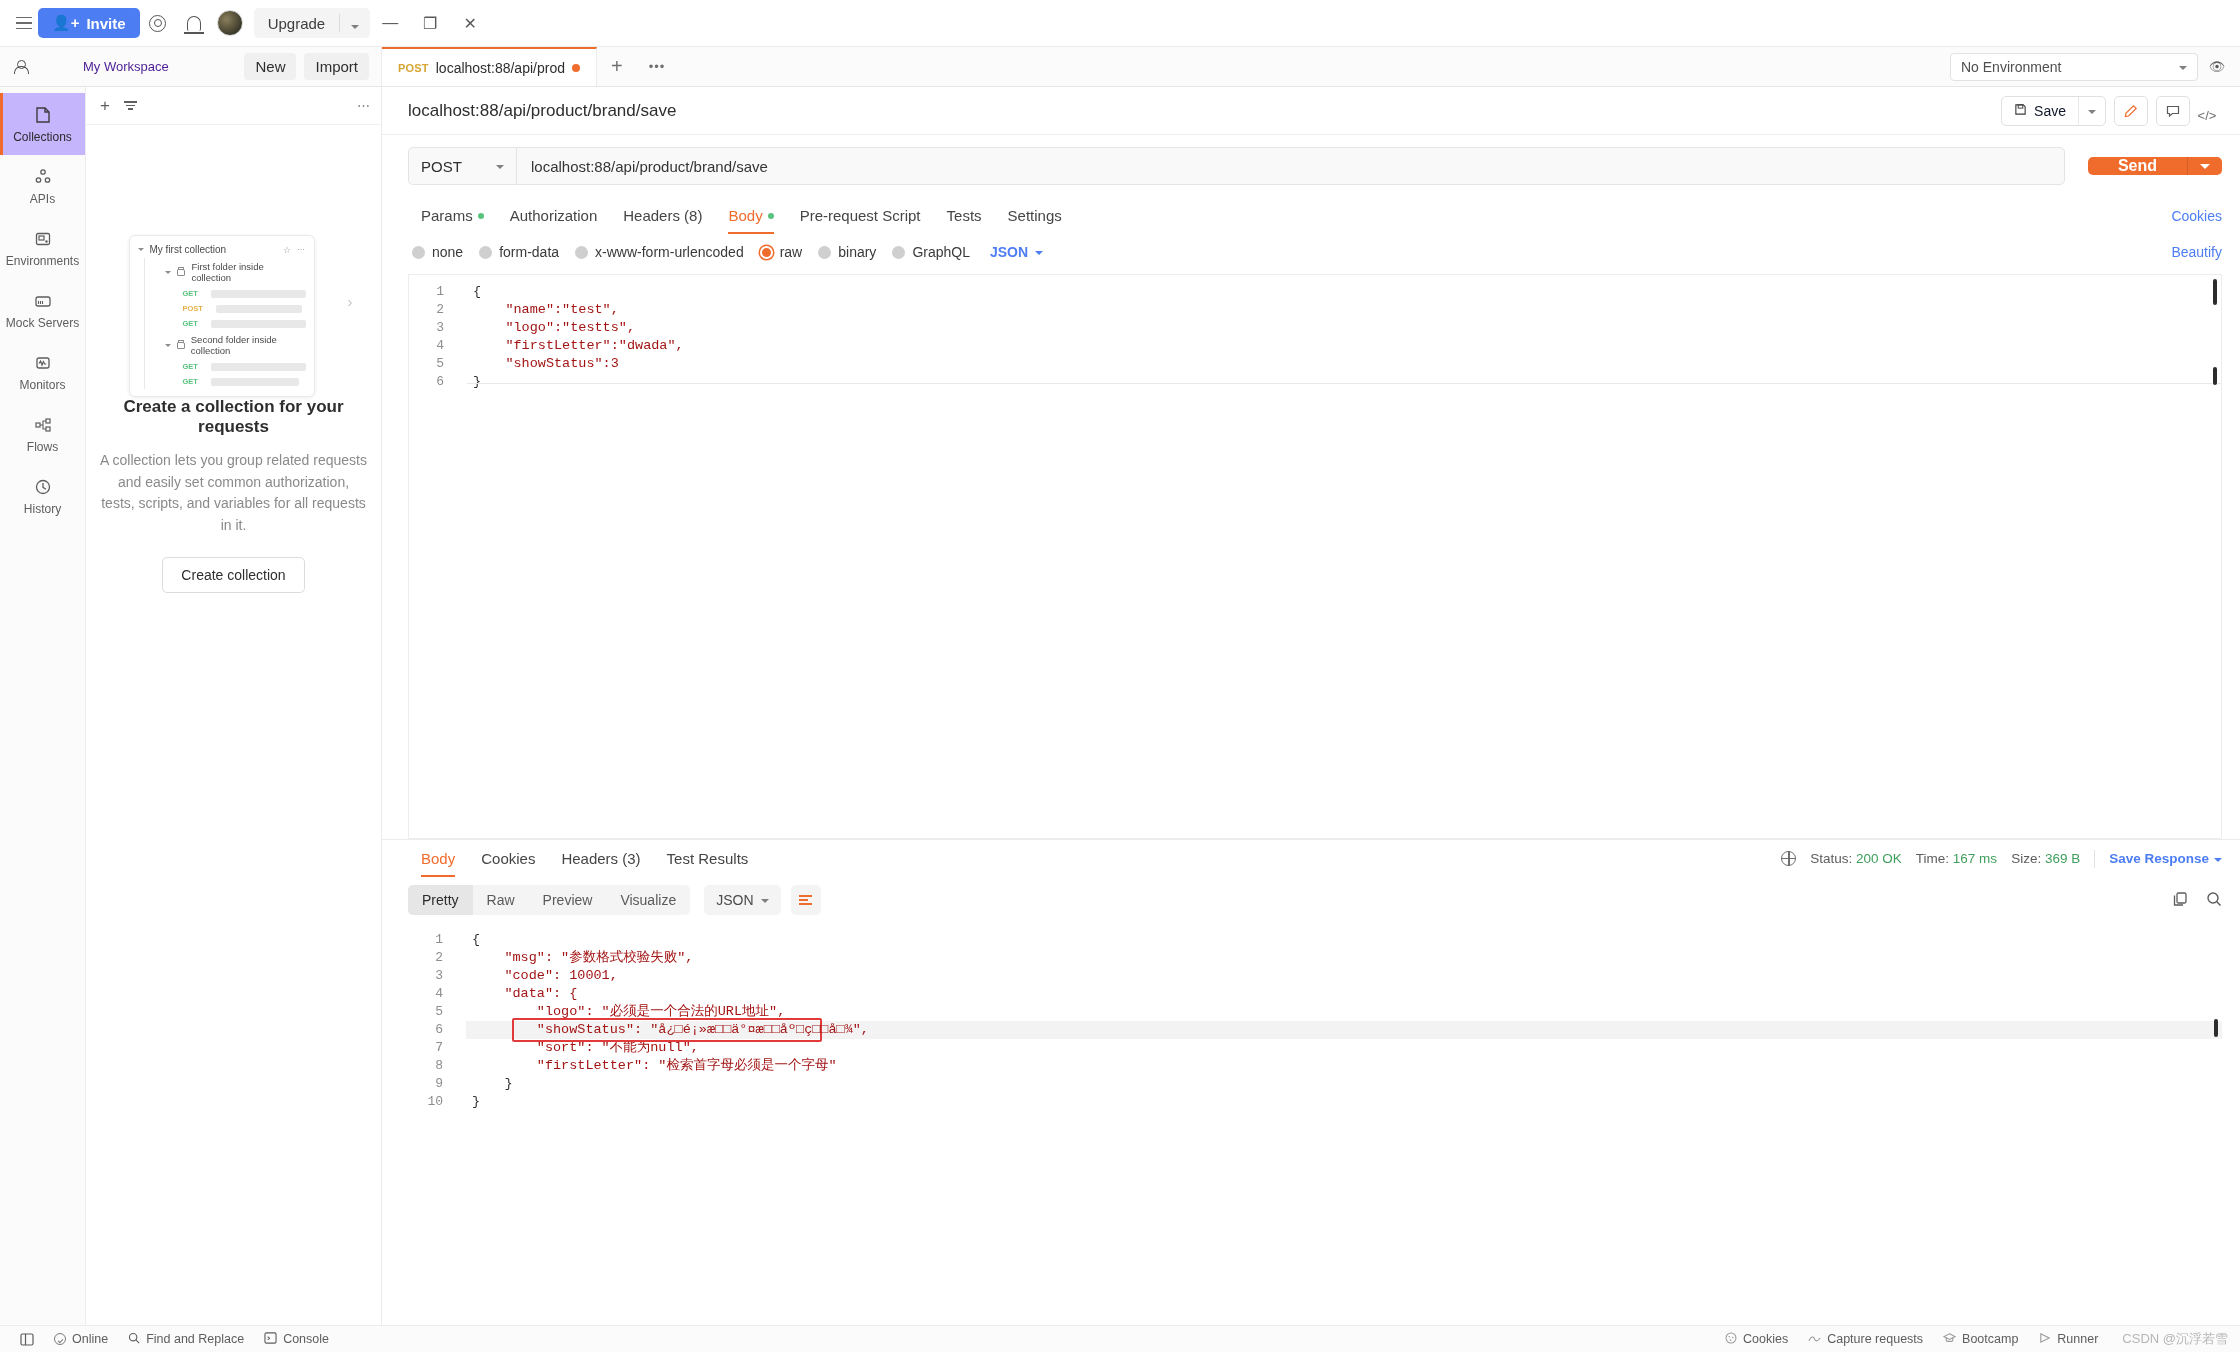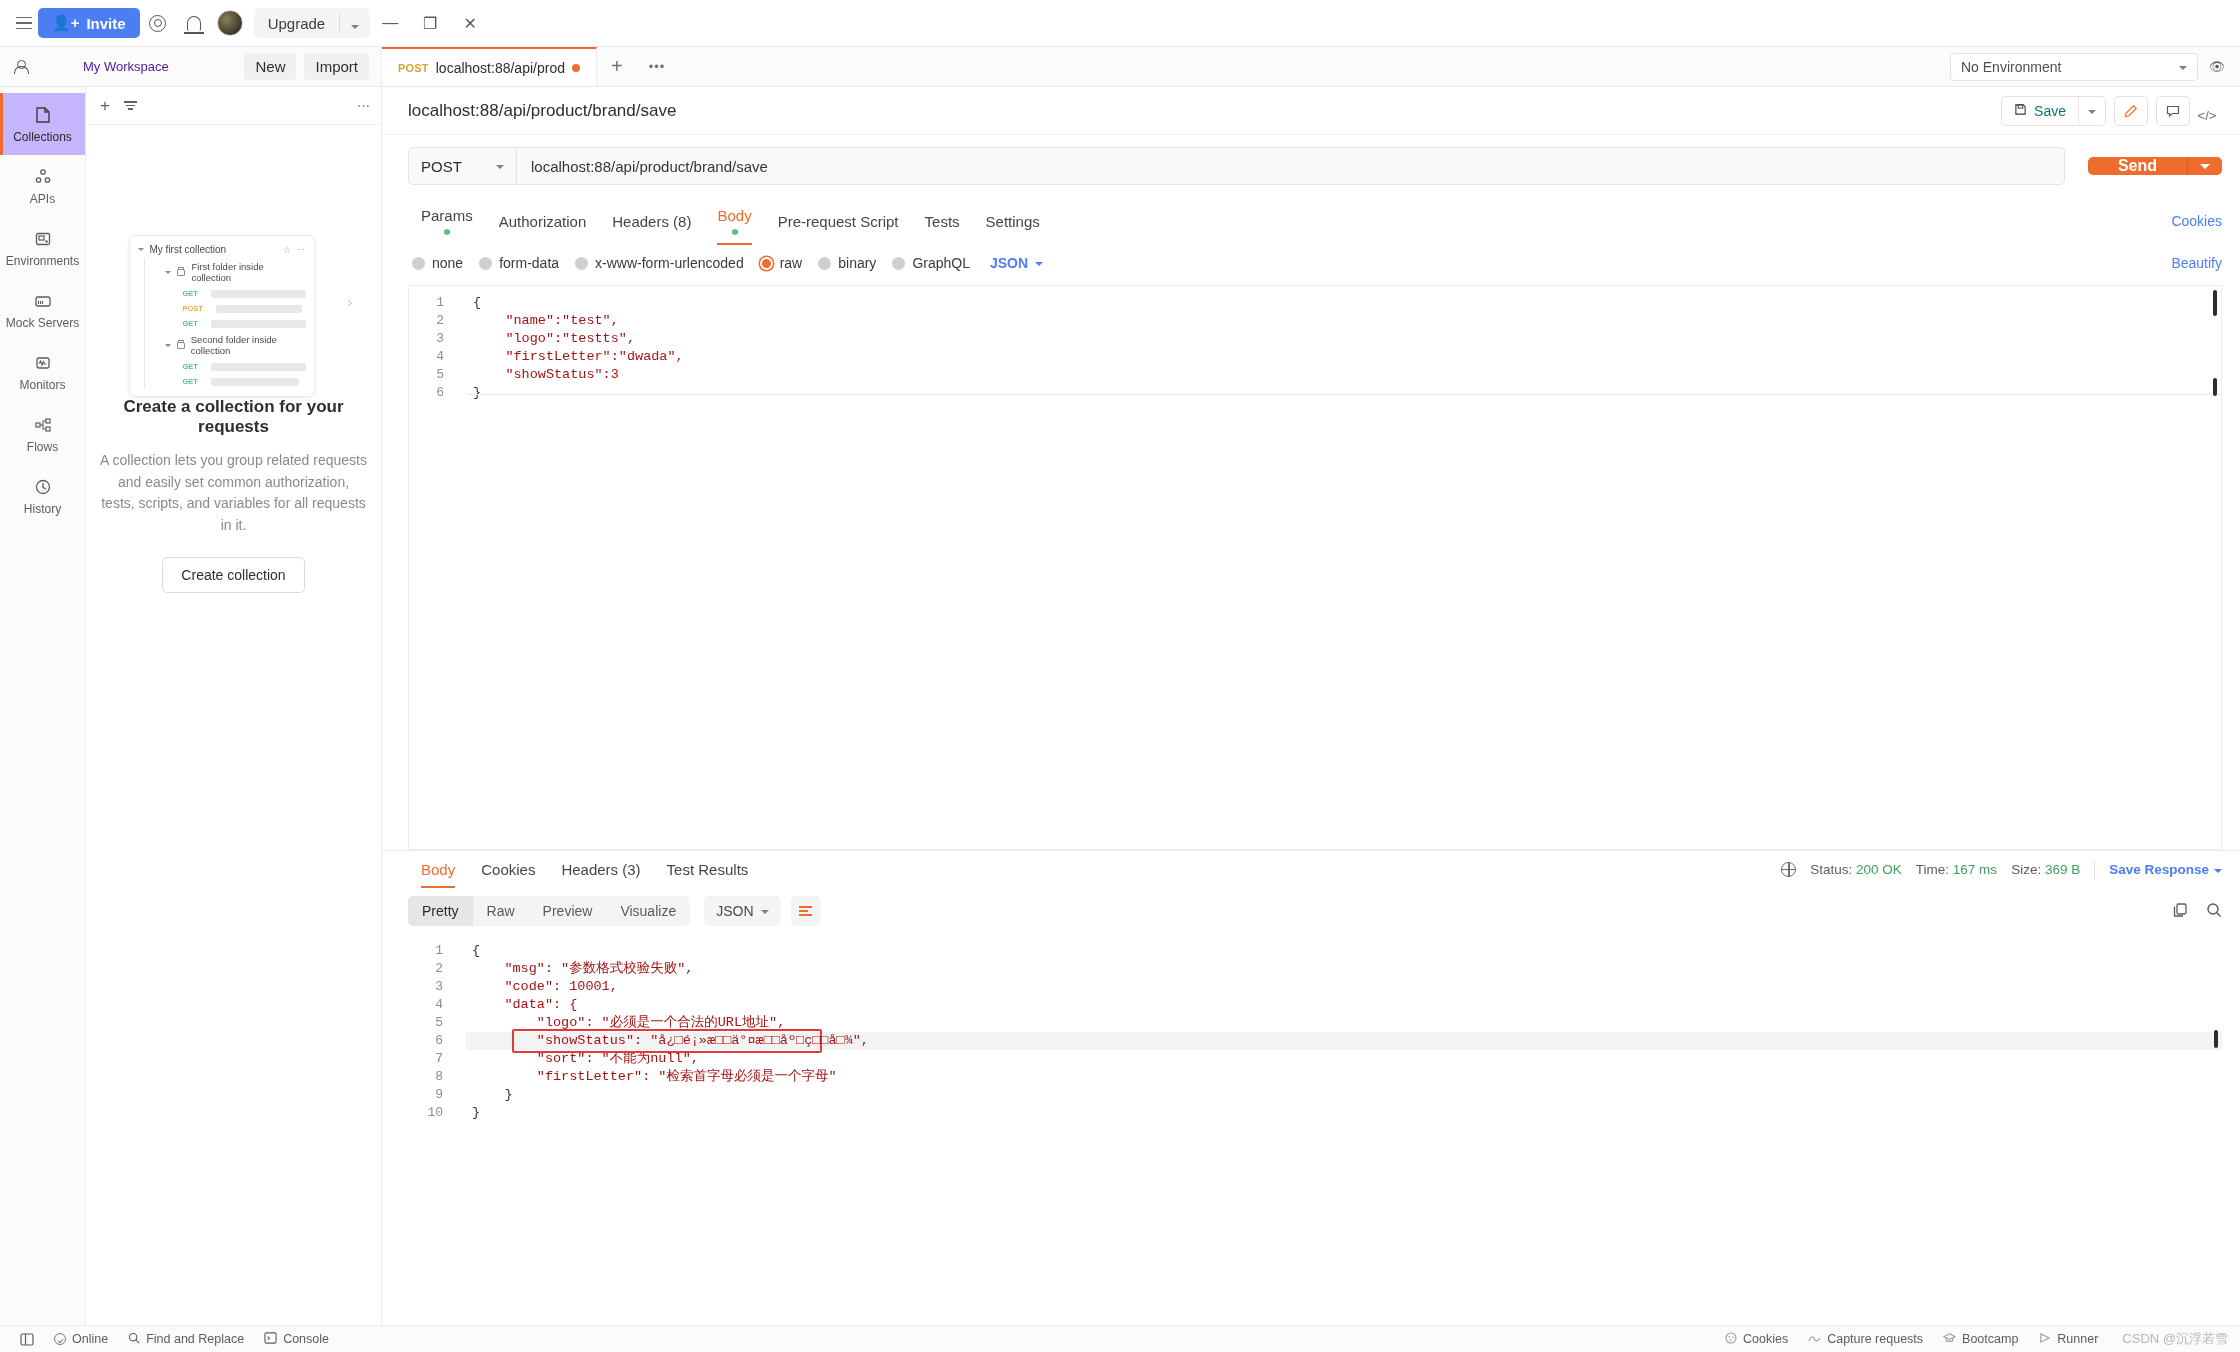--- a/index.html
+++ b/index.html
@@ -136,42 +136,42 @@
     margin-top: 20px; border: 1px solid #dcdcdc; border-radius: 5px; background: #fff;
     padding: 9px 18px; font-size: 14px; color: #2e2e2e; cursor: pointer;
   }
 
   
   .content { flex: 1; display: flex; flex-direction: column; min-width: 0; background:#fff;}
   .req-head { height: 48px; display: flex; align-items: center; padding: 0 16px 0 26px; border-bottom: 1px solid #eee;}
   .req-title { font-size: 17px; color: #2e2e2e; }
   .rh-right { margin-left: auto; display: flex; align-items: center; gap: 8px;}
   .save-group { display:flex;align-items:center;border:1px solid #e0e0e0;border-radius:5px;height:30px;overflow:hidden;}
-  .save-group .b { display:flex;align-items:center;gap:7px;padding:0 12px;font-size:14px;color:#0f766e;cursor:pointer;height:100%;}
+  .save-group .b { display:flex;align-items:center;gap:7px;padding:0 12px;font-size:14px;color:#0f172a;cursor:pointer;height:100%;}
   .save-group .sep { width:1px;height:100%;background:#e8e8e8;}
   .save-group .c { padding: 0 9px; cursor:pointer; display:flex;align-items:center;height:100%;}
   .sq-btn { width: 34px; height: 30px; border:1px solid #e0e0e0; border-radius:5px; display:flex;align-items:center;justify-content:center;cursor:pointer;color:#5a5a5a;}
   .sq-btn.accent { color: #f06c2d; border-color:#e0e0e0;}
   .code-rail { width: 34px; display:flex;align-items:flex-start;justify-content:center;padding-top:10px;color:#6d6d6d;cursor:pointer;font-size:13px;}
 
   .urlrow { display: flex; align-items: center; gap: 12px; padding: 12px 18px 12px 26px;}
   .method-sel {
     width: 108px; height: 38px; border: 1px solid #e4e4e4; border-right:none; border-radius: 5px 0 0 5px; background: #f9f9f9;
     display:flex;align-items:center;justify-content:space-between;padding:0 12px;font-size:15px;color:#2e2e2e;cursor:pointer;
   }
   .url-input {
     flex: 1; height: 38px; border: 1px solid #e4e4e4; border-radius: 0 5px 5px 0; background: #f9f9f9;
     display: flex; align-items: center; padding: 0 14px; font-size: 15px; color: #353535; margin-left:-12px; cursor: text;
   }
   .send-group { display:flex;align-items:stretch;margin-left:11px;}
   .send-btn { background:#f06c2d; color:#fff; font-size:16px; font-weight:bold; border-radius:5px 0 0 5px; padding: 0 30px; display:flex;align-items:center;cursor:pointer;}
   .send-caret { background:#f06c2d; color:#fff; border-left: 1px solid #d65f26; border-radius:0 5px 5px 0; padding: 0 12px; display:flex;align-items:center;cursor:pointer;}
 
   .reqtabs { display: flex; align-items: center; padding: 0 18px 0 26px; gap: 0; }
-  .rtabitem { font-size: 15px; color: #454545; padding: 10px 13px; cursor: pointer; position: relative; display:flex;align-items:center;gap:5px;flex-direction:column;}
+  .rtabitem { font-size: 15px; color: #454545; padding: 10px 13px; cursor: pointer; position: relative; display:flex;align-items:center;gap:5px;}
   .rtabitem.active { color: #f06c2d; }
   .rtabitem.active::after { content:''; position:absolute; left:13px; right:13px; bottom:0; height:2px; background:#f06c2d;}
   .grn-dot { width: 6px; height: 6px; border-radius:50%; background:#59c27e; }
   .cookies-link { margin-left:auto; color:#4d7df2; font-size:14px; cursor:pointer;}
 
   .bodytypes { display:flex; align-items:center; gap: 0; padding: 6px 18px 10px 26px;}
   .radio-item { display:flex; align-items:center; gap:7px; padding: 4px 12px 4px 4px; font-size:14px; color:#3a3a3a; cursor:pointer;}
   .radio { width: 13px; height: 13px; border-radius: 50%; background: #cfcfcf; }
   .radio.on { background: #f06c2d; box-shadow: inset 0 0 0 2px #fff, 0 0 0 1.5px #f06c2d;}
   .json-sel { display:flex;align-items:center;gap:7px;color:#4d7df2;font-size:14px;cursor:pointer;padding:0 8px;font-weight:bold;}

